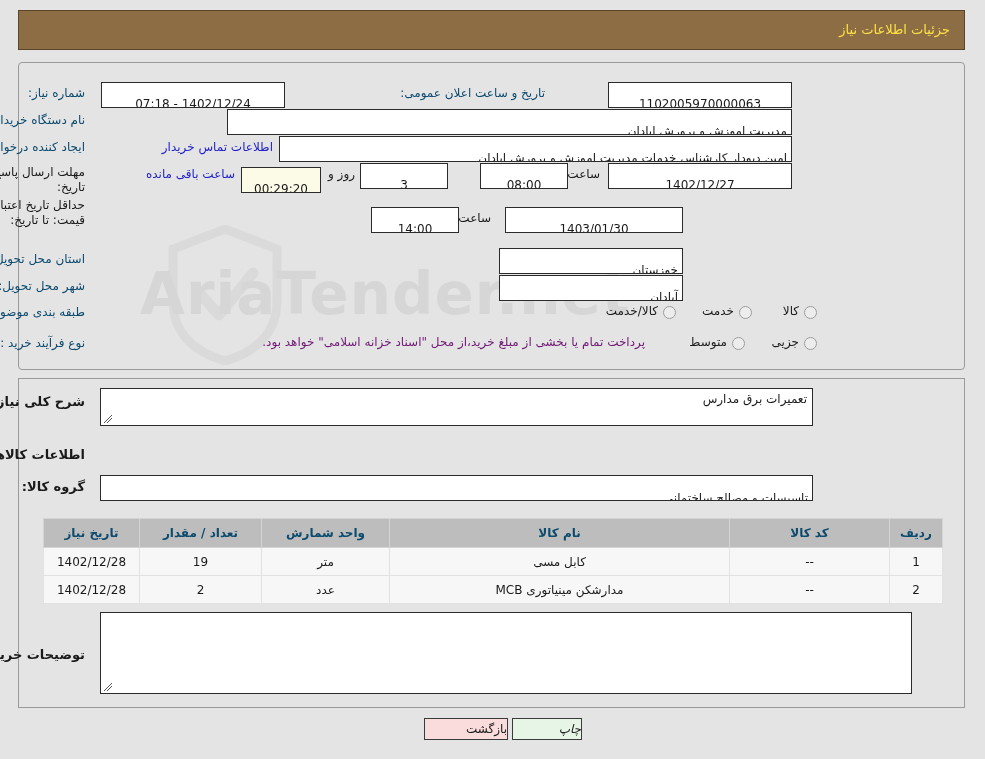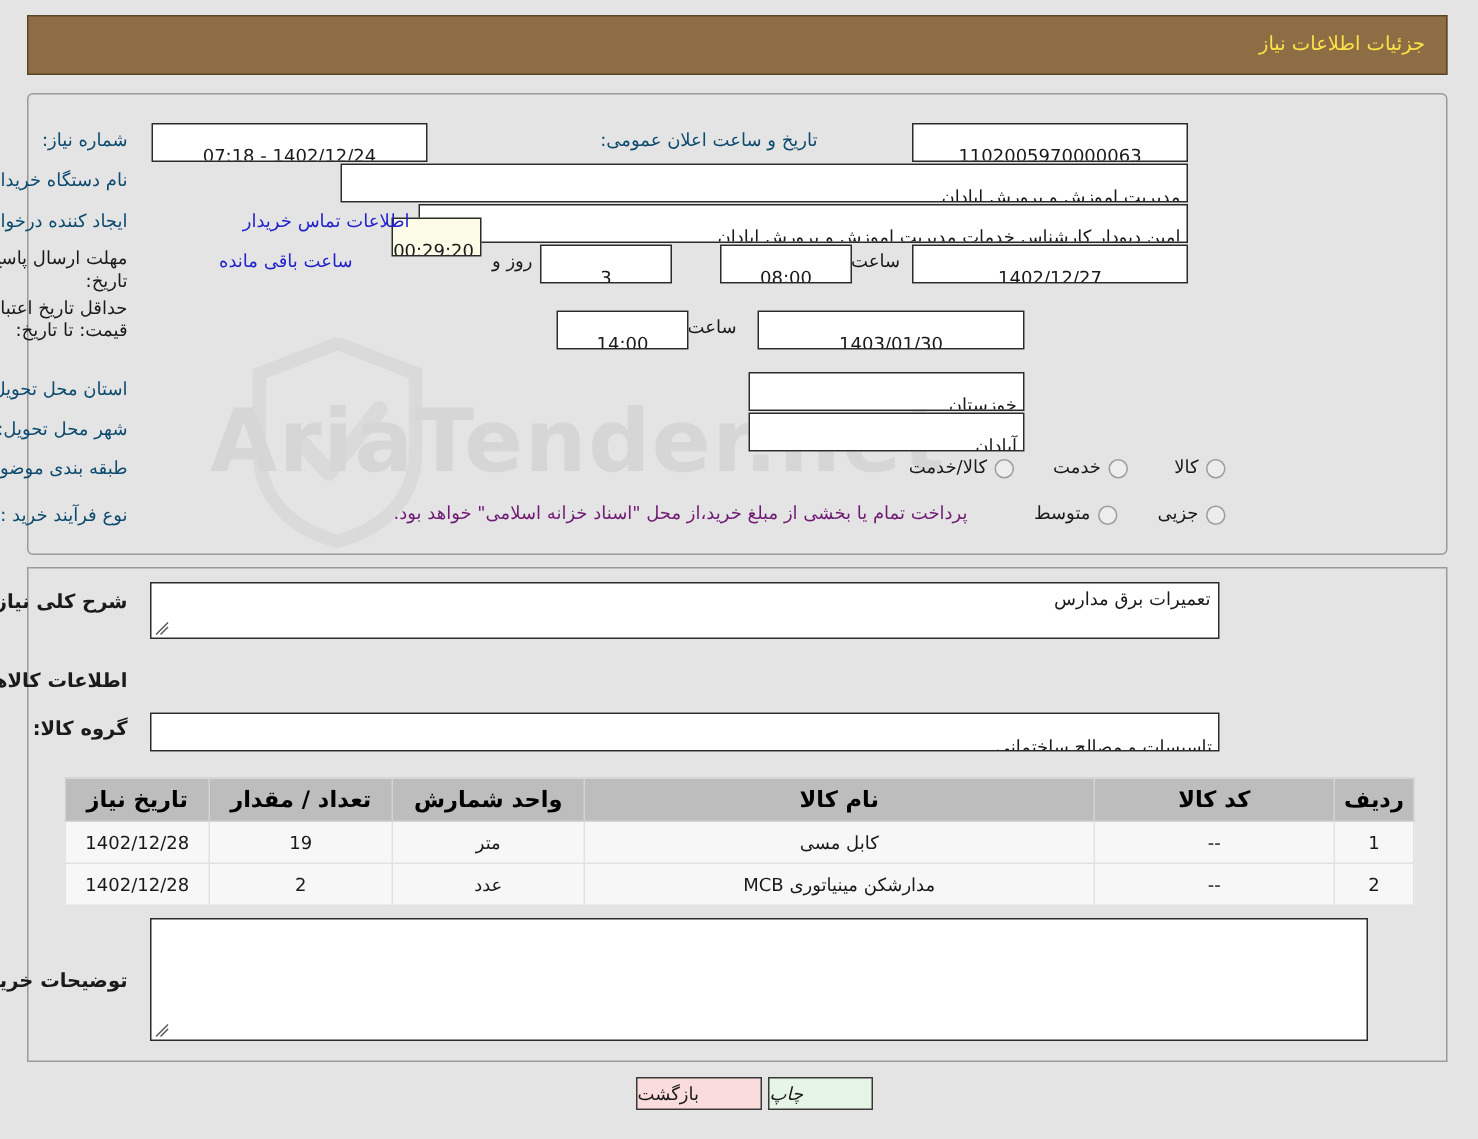--- a/index.html
+++ b/index.html
@@ -176,38 +176,38 @@
     font-size: 12px;
     z-index: 4;
     background: #fafafa;
     table-layout: fixed;
   }
   #goods-table th {
     background: #bdbdbd;
     border: 1px solid #d4d4d4;
     height: 26px;
     font-weight: bold;
-    color: #000000;
-    font-size: 15px;
+    color: #0c4a6e;
+    font-size: 12px;
   }
   #goods-table td {
     background: #f7f7f7;
     border: 1px solid #e2e2e2;
     height: 25px;
     text-align: center;
     color: #1a1a1a;
     font-size: 12px;
   }
 
   
   .btn {
     position: absolute;
     height: 22px;
     line-height: 20px;
-    text-align: left;
+    text-align: right;
     border: 1px solid #3a3a3a;
     box-sizing: border-box;
     font-size: 12px;
     cursor: pointer;
     z-index: 4;
   }
   #btn-print  { left: 512px; top: 718px; width: 70px; background: #e6f5e6; font-style: italic; }
   #btn-back   { left: 424px; top: 718px; width: 84px; background: #fbdcdc; }
 </style>
 </head>
@@ -240,21 +240,21 @@
 <a class="link" style="right:712px; top:140px;">اطلاعات تماس خریدار</a>
 
 <div class="lbl-wrap" style="right:900px; top:165px; width:110px; text-align:right;">
   <span>مهلت ارسال پاسخ: تا تاریخ:</span>
 </div>
 <div class="fld center" style="right:193px; top:163px; width:184px;">1402/12/27</div>
 <div class="plaintext" style="right:385px; top:167px;">ساعت</div>
 <div class="fld center" style="right:417px; top:163px; width:88px;">08:00</div>
 <div class="fld center" style="right:537px; top:163px; width:88px;">3</div>
 <div class="plaintext" style="right:630px; top:167px;">روز و</div>
-<div class="fld cream" style="right:664px; top:145px; width:60px;">00:29:20</div>
+<div class="fld cream" style="right:664px; top:167px; width:80px;">00:29:20</div>
 <div class="bluetext" style="right:750px; top:167px;">ساعت باقی مانده</div>
 
 <div class="lbl-wrap" style="right:900px; top:198px; width:115px; text-align:right;">
   <span>حداقل تاریخ اعتبار قیمت: تا تاریخ:</span>
 </div>
 <div class="fld center" style="right:302px; top:207px; width:178px;margin-left:32px;">1403/01/30</div>
 <div class="plaintext" style="right:494px; top:211px;">ساعت</div>
 <div class="fld center" style="right:526px; top:207px; width:88px;">14:00</div>
 
 <div class="lbl" style="right:900px; top:252px;">استان محل تحویل:</div>

